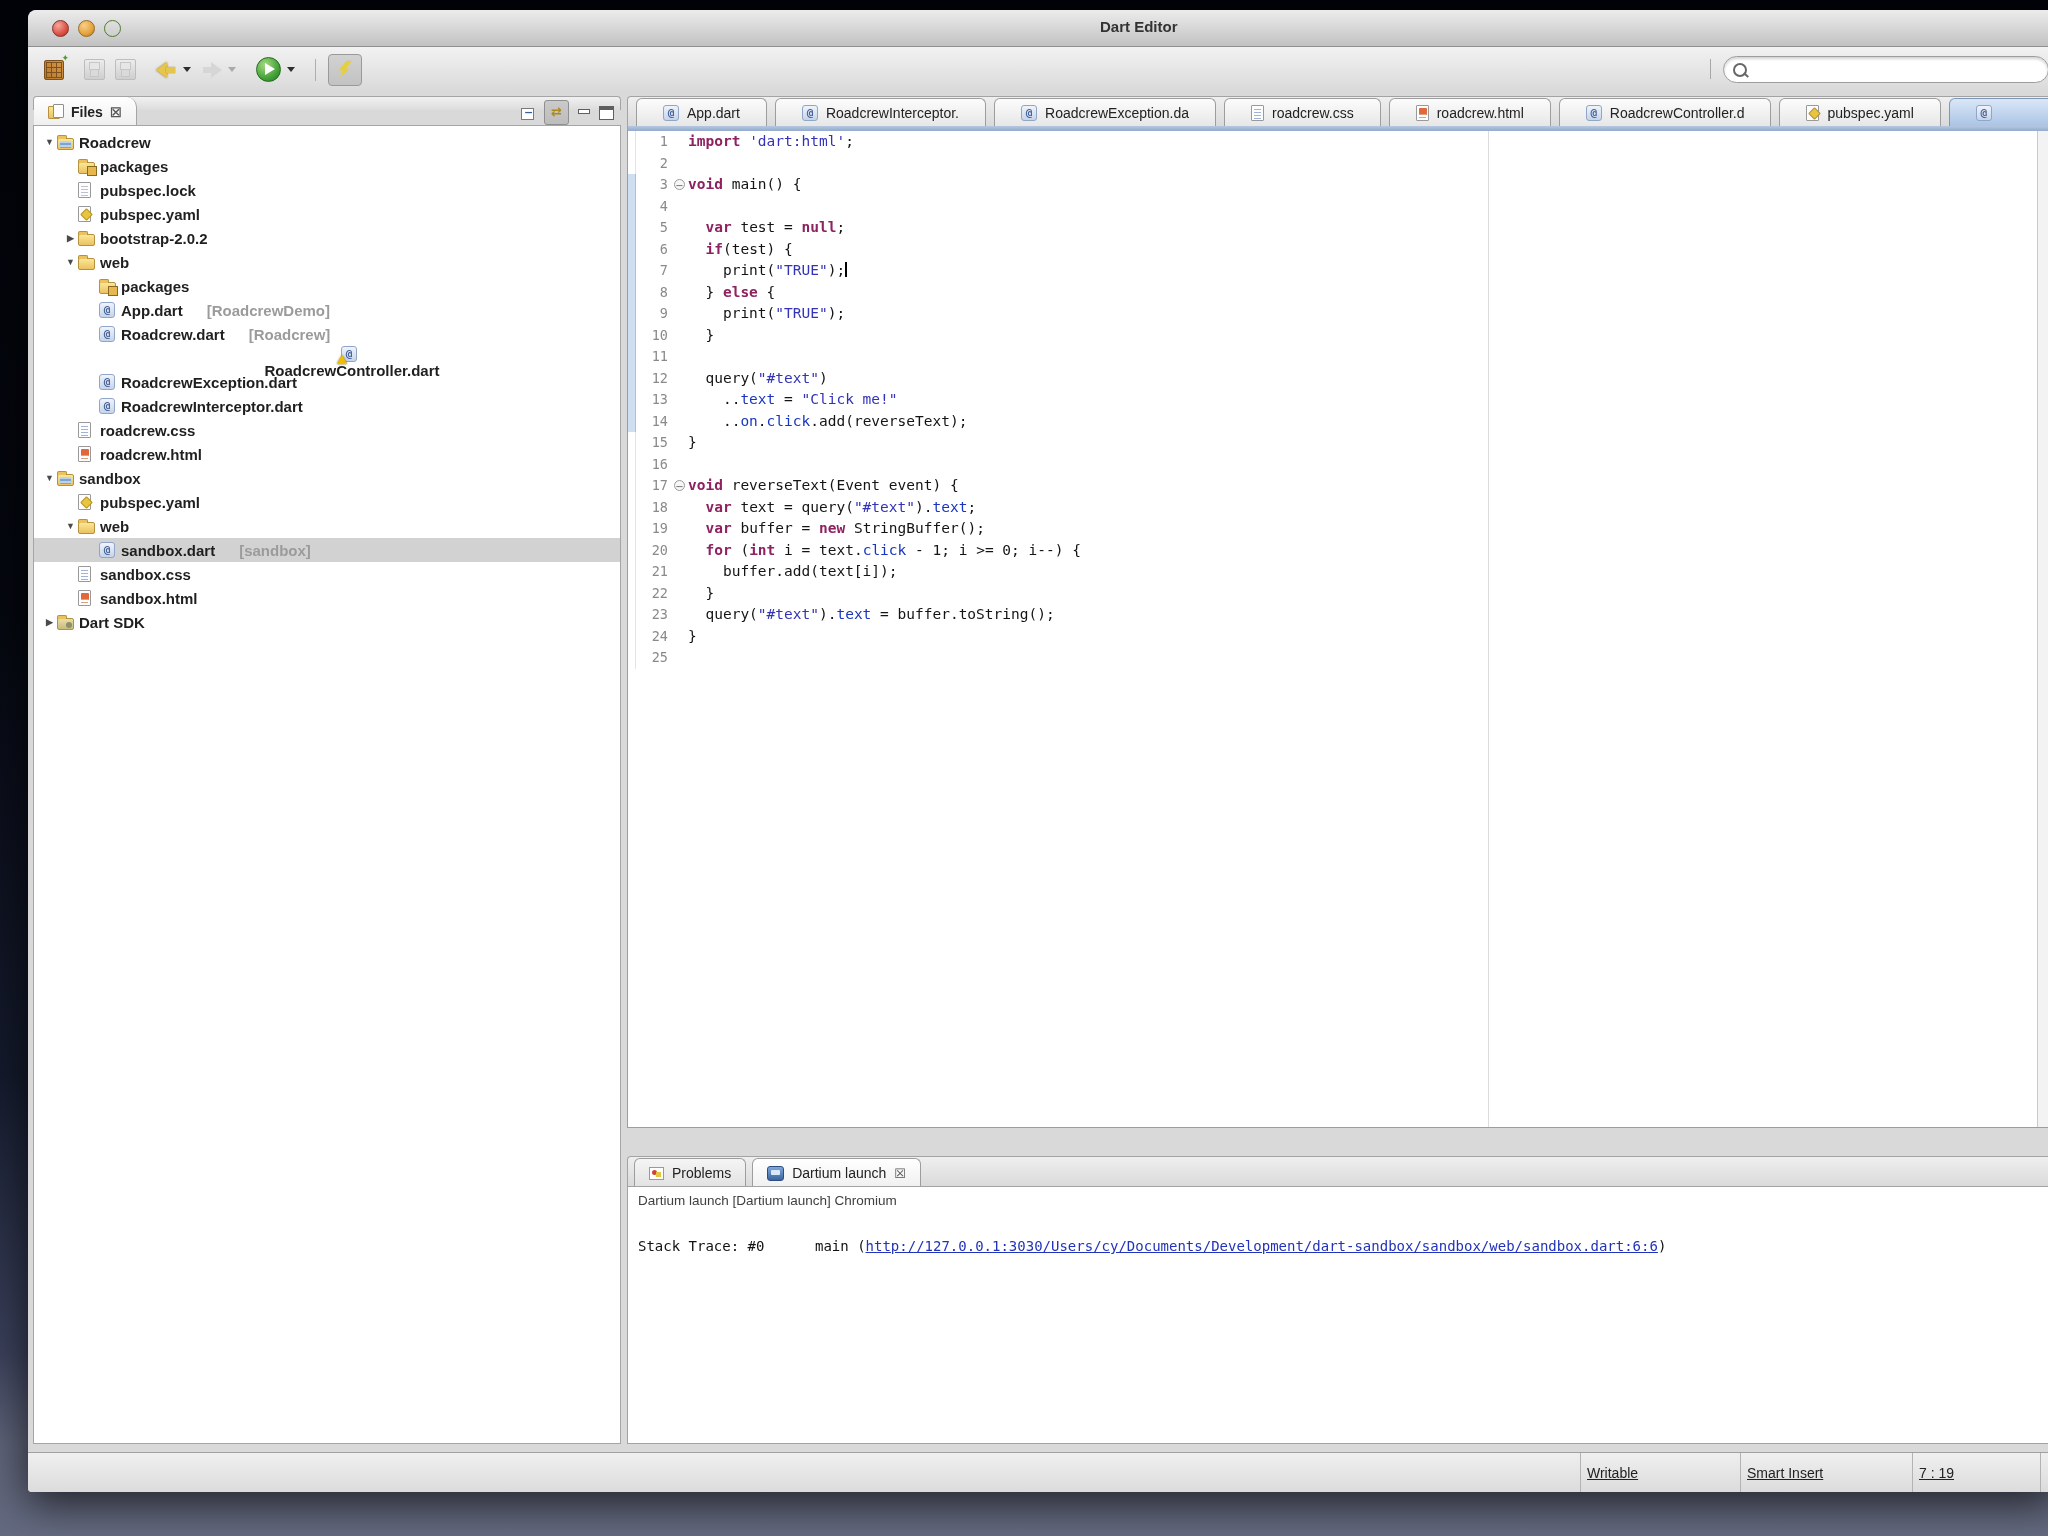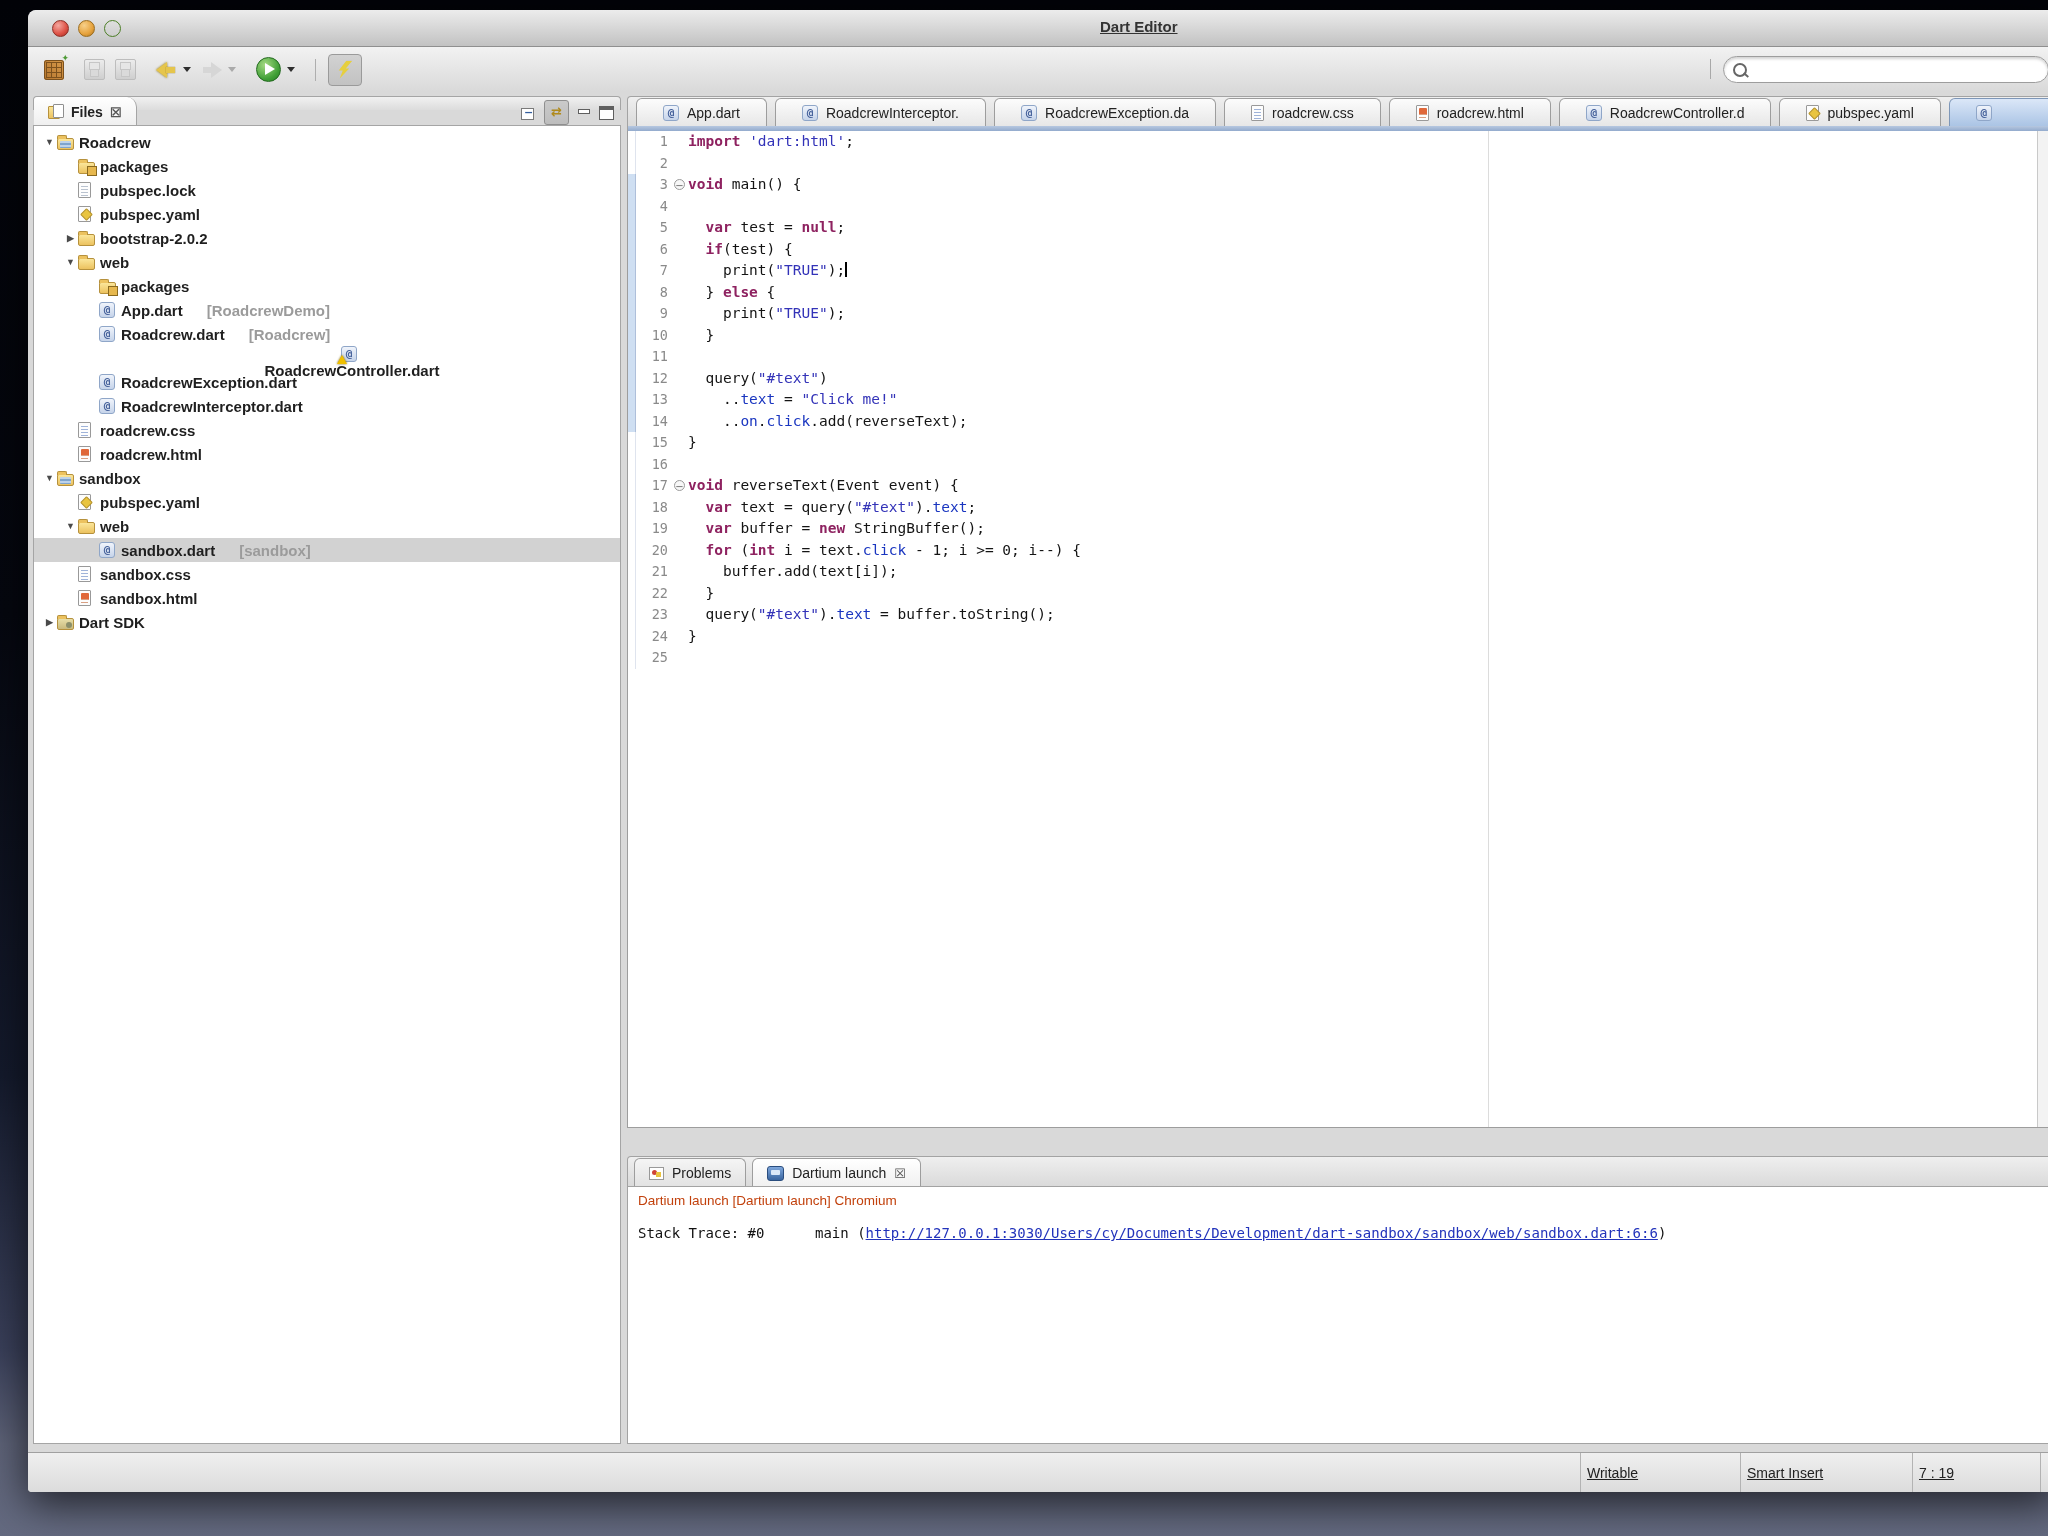--- a/index.html
+++ b/index.html
@@ -8,21 +8,21 @@
        background:linear-gradient(180deg,#020308 0%,#05070f 40%,#141a2c 70%,#3a405a 88%,#5d6277 94%,#646a80 100%);}
   .window{position:absolute;left:28px;top:10px;width:2028px;height:1482px;background:#e0e0e0;
           border-radius:8px 8px 4px 4px;box-shadow:0 12px 40px rgba(0,0,0,.65);overflow:hidden;}
   
   .titlebar{position:relative;height:36px;background:linear-gradient(#ececec,#c2c2c2);
             border-bottom:1px solid #8f8f8f;border-radius:8px 8px 0 0;}
   .tl{position:absolute;top:10px;width:15px;height:15px;border-radius:50%;}
   .tl-red{left:24px;background:radial-gradient(circle at 35% 30%,#f4a8a0,#dd5044 60%,#9c2f26);border:1px solid #8e2f26;}
   .tl-yellow{left:50px;background:radial-gradient(circle at 35% 30%,#f7d08a,#e6a23c 60%,#a9731f);border:1px solid #9b6c1e;}
   .tl-green{left:76px;background:radial-gradient(circle at 35% 30%,#c3e59a,#79b747 60%,#4c7e26;);border:1px solid #4c7e26;}
-  .win-title{position:absolute;left:1072px;top:8px;font-size:15px;font-weight:600;color:#333;text-decoration:underline;}
+  .win-title{position:absolute;left:1072px;top:8px;font-size:15px;font-weight:600;color:#333;}
   
   .toolbar{position:relative;height:46px;background:linear-gradient(#f2f2f2,#d9d9d9);
            border-bottom:1px solid #9b9b9b;display:flex;align-items:center;padding-left:16px;box-sizing:border-box;}
   .tbgrp{display:flex;align-items:center;margin-right:20px;gap:10px;}
   .tb-new{width:20px;height:20px;border-radius:3px;background:linear-gradient(45deg,#b5762f,#d89a4a);
           box-shadow:inset 0 0 0 1px #7d511d;position:relative;}
   .tb-new::before{content:"";position:absolute;left:2px;top:2px;right:2px;bottom:2px;
           background:linear-gradient(#7d511d 1px,transparent 1px) 0 0/100% 5px,
                      linear-gradient(90deg,#7d511d 1px,transparent 1px) 0 0/5px 100%;}
   .tb-new::after{content:"\2726";position:absolute;top:-7px;right:-5px;font-size:9px;color:#4d9a35;}
@@ -122,21 +122,21 @@
   .cursor{display:inline-block;width:2px;height:15px;background:#000;vertical-align:-2px;}
   .print-margin{position:absolute;left:860px;top:0;bottom:0;width:1px;background:#dcdcdc;}
   .ruler{position:absolute;right:0;top:0;bottom:0;width:13px;background:#f3f3f3;border-left:1px solid #c9c9c9;}
   
   .console-wrap{position:absolute;left:0;right:0;top:1060px;bottom:0;}
   .ctabs{position:relative;height:30px;background:linear-gradient(#efefef,#dadada);border:1px solid #a3a3a3;border-bottom:none;border-radius:4px 4px 0 0;display:flex;box-sizing:border-box;}
   .ctab{display:flex;align-items:center;gap:8px;padding:0 14px;margin-left:6px;margin-top:1px;height:29px;flex:none;
         background:linear-gradient(#f5f5f5,#e2e2e2);border:1px solid #9d9d9d;border-bottom:none;border-radius:6px 6px 0 0;font-size:14px;color:#222;box-sizing:border-box;}
   .ctab.active{background:linear-gradient(#ffffff,#f0f0f0);}
   .console-body{position:absolute;left:0;right:0;top:30px;bottom:0;background:#fff;border:1px solid #a3a3a3;overflow:hidden;box-sizing:border-box;padding:6px 10px;}
-  .proc-label{font-size:13.5px;color:#c2410c;margin-bottom:12px;}
+  .proc-label{font-size:13.5px;color:#404040;margin-bottom:25px;}
   .conline{font-family:"DejaVu Sans Mono",monospace;font-size:14px;line-height:26px;color:#111;white-space:pre;}
   .conlink{color:#2233bb;text-decoration:underline;}
   
   .statusbar{position:absolute;left:0;right:0;bottom:0;height:40px;background:linear-gradient(#efefef,#dcdcdc);border-top:1px solid #a0a0a0;
              display:flex;align-items:center;font-size:14px;color:#222;box-sizing:border-box;}
   .sb-right{margin-left:auto;display:flex;height:100%;align-items:center;}
   .sb-cell{height:100%;display:flex;align-items:center;padding-left:6px;border-left:1px solid #b3b3b3;box-sizing:border-box;text-decoration:underline;}
   .sb-w1{width:160px;}.sb-w2{width:172px;}.sb-w3{width:128px;}.sb-w4{width:16px;}
 </style>
 </head>

